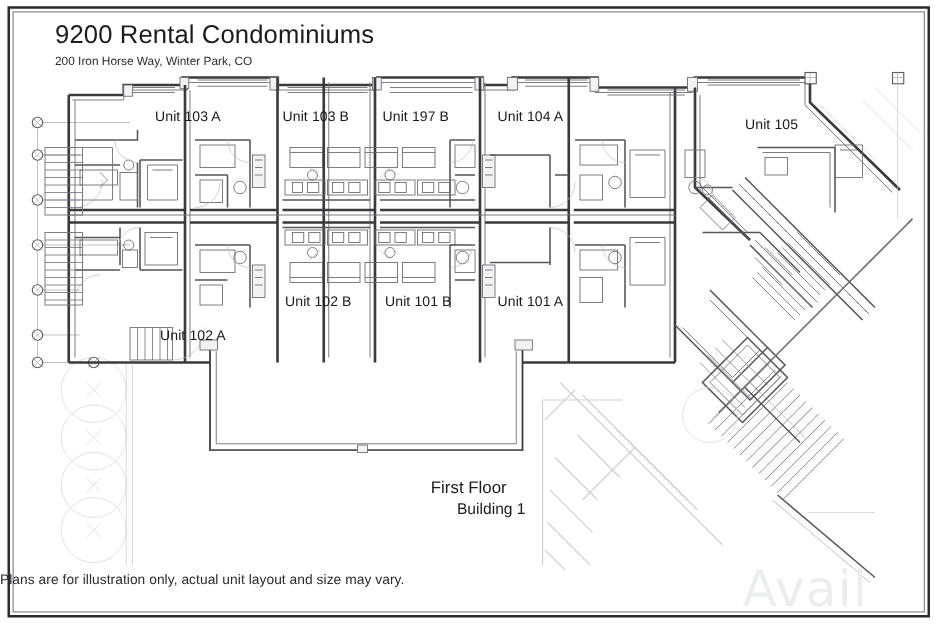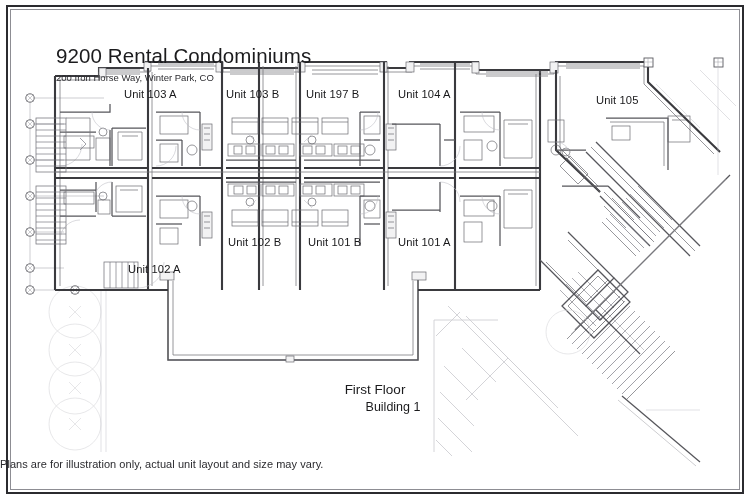--- a/index.html
+++ b/index.html
@@ -35,24 +35,23 @@
     left: 10px; top: 9px;
     width: 730px; height: 481px;
     border: 1px solid #8d8d93;
     box-sizing: border-box;
     pointer-events: none;
   }
 
   
   .header {
     position: absolute;
-    left: 56px;
+    left: 44px;
     top: 16px;
     width: 560px;
-    margin-top: 28px;
   }
   .title {
     font-size: 20.5px;
     line-height: 24px;
     color: #1b1b1d;
     letter-spacing: 0.1px;
     white-space: nowrap;
   }
   .subtitle {
     font-size: 9.5px;
@@ -517,20 +516,21 @@
       <path class="w-hair" d="M648 58 L648 67 M644 62 L653 62"></path>
       <path class="w-hair" d="M718 58 L718 67 M714 62 L723 62"></path>
       <path class="w-vhair" d="M718 67 L718 175"></path>
     </g>
 
   </svg>
 
   <div class="frame-outer"></div>
   <div class="frame-inner"></div>
 
+  <div class="watermark">Avail</div>
 
   <div class="header">
     <div class="title">9200 Rental Condominiums</div>
     <div class="subtitle">200 Iron Horse Way, Winter Park, CO</div>
   </div>
 
   <div class="unit-label" style="left:124px; top:88px;">Unit 103 A</div>
   <div class="unit-label" style="left:226px; top:88px;">Unit 103 B</div>
   <div class="unit-label" style="left:306px; top:88px;">Unit 197 B</div>
   <div class="unit-label" style="left:398px; top:88px;">Unit 104 A</div>

